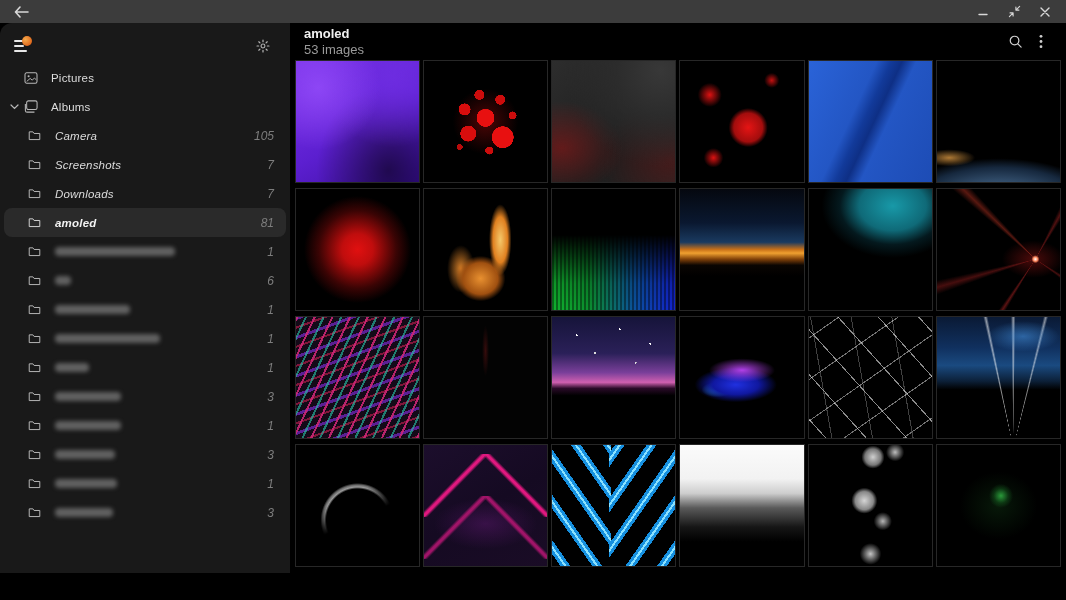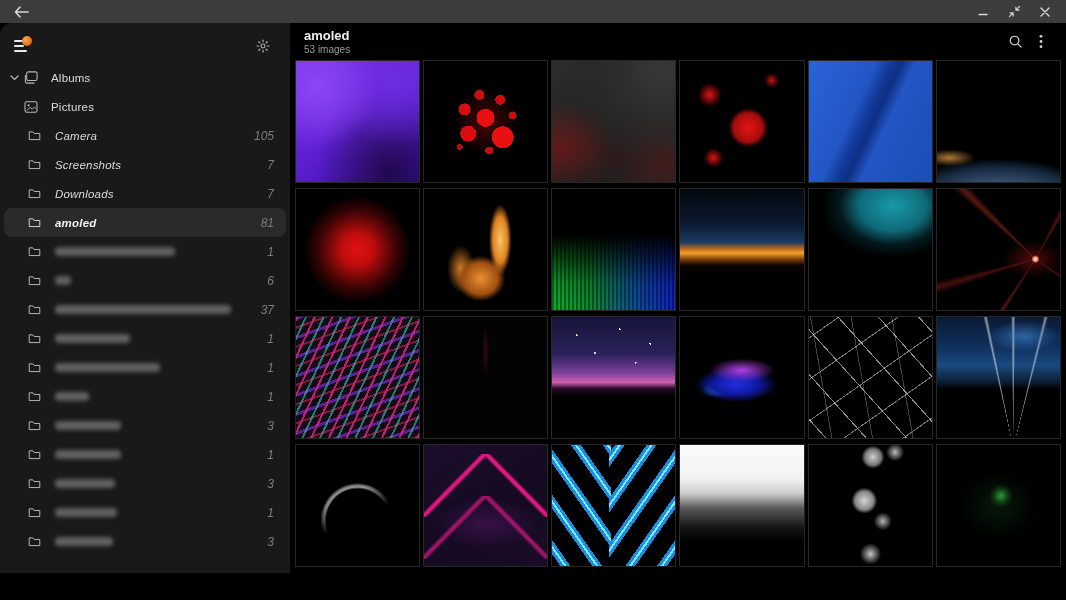--- a/index.html
+++ b/index.html
@@ -39,21 +39,21 @@
   .row .ric { width:15px; display:flex; align-items:center; margin-right:12px; flex-shrink:0; }
   .row .lbl { font-size:11.5px; color:#dcdcdc; letter-spacing:.2px; white-space:nowrap; }
   .row .cnt { margin-left:auto; font-size:12px; color:#7d7d7d; }
   .blurbar { height:9px; border-radius:4px; background:rgba(168,168,168,.5); filter:blur(2.2px); }
 
   
   .main { flex:1; display:flex; flex-direction:column; background:#000; }
   .main-header { height:37px; display:flex; align-items:center; padding:0 12px 0 14px; }
   .mh-text { display:flex; flex-direction:column; gap:1px; }
   .mh-title { font-size:13px; color:#f0f0f0; font-weight:700; line-height:14px; }
-  .mh-sub { font-size:10px; color:#9a9a9a; }
+  .mh-sub { font-size:13px; color:#9a9a9a; }
   .mh-spacer { flex:1; }
   .mh-icon { width:26px; height:26px; display:flex; align-items:center; justify-content:center; cursor:pointer; }
 
   
   .grid { display:grid; grid-template-columns:repeat(6,1fr); column-gap:3px; row-gap:5px;
           padding:0 5px 6px 5px; }
   .tile { height:123px; border:1px solid #272727; background-color:#000; cursor:pointer; }
 
   
   .t1 { background-image:
@@ -234,45 +234,45 @@
                 <path d="M4.5 11.5 L3.2 12.8"></path>
             </g>
           </svg>
         </span>
       </div>
     </div>
 
     <nav>
 
       <div class="row">
-        <span class="chev">
-          <svg width="9" height="6" viewBox="0 0 9 6">
-              <path d="M1 1 L4.5 4.5 L8 1" stroke="#b9b9b9" stroke-width="1.2" fill="none" stroke-linecap="round"></path>
-            </svg>
-        </span>
-        <span class="ric">
-          <svg width="14" height="13" viewBox="0 0 16 15">
-              <rect x="3" y="1" width="12" height="10" rx="2" fill="none" stroke="#b9b9b9" stroke-width="1.2"></rect>
-              <path d="M1.5 4.5 V12 a2 2 0 0 0 2 2 H12" fill="none" stroke="#b9b9b9" stroke-width="1.2"></path>
-            </svg>
-        </span>
-        <span class="lbl">Albums</span>
-      </div>
-
-      <div class="row">
         <span class="ric">
           <svg width="14" height="12" viewBox="0 0 16 14">
               <rect x="1" y="1" width="14" height="12" rx="2" fill="none" stroke="#b9b9b9" stroke-width="1.2"></rect>
               <circle cx="5.2" cy="5" r="1.2" fill="#b9b9b9"></circle>
               <path d="M3 11 L7 7.5 L9.5 9.5 L12 7 L14 9" fill="none" stroke="#b9b9b9" stroke-width="1.1"></path>
             </svg>
         </span>
         <span class="lbl">Pictures</span>
       </div>
 
+      <div class="row">
+        <span class="chev">
+          <svg width="9" height="6" viewBox="0 0 9 6">
+              <path d="M1 1 L4.5 4.5 L8 1" stroke="#b9b9b9" stroke-width="1.2" fill="none" stroke-linecap="round"></path>
+            </svg>
+        </span>
+        <span class="ric">
+          <svg width="14" height="13" viewBox="0 0 16 15">
+              <rect x="3" y="1" width="12" height="10" rx="2" fill="none" stroke="#b9b9b9" stroke-width="1.2"></rect>
+              <path d="M1.5 4.5 V12 a2 2 0 0 0 2 2 H12" fill="none" stroke="#b9b9b9" stroke-width="1.2"></path>
+            </svg>
+        </span>
+        <span class="lbl">Albums</span>
+      </div>
+
       <div class="row album">
         <span class="ric">
             <svg width="13" height="11" viewBox="0 0 16 13">
               <path d="M1.5 2 h4.5 l1.5 2 h7 v7.5 h-13 z" fill="none" stroke="#b9b9b9" stroke-width="1.2" stroke-linejoin="round"></path>
             </svg>
           </span>
         <span class="lbl">Camera</span>
         <span class="cnt">105</span>
       </div>
 
@@ -317,29 +317,20 @@
         <span class="cnt">1</span>
       </div>
       <div class="row album">
         <span class="ric">
             <svg width="13" height="11" viewBox="0 0 16 13">
               <path d="M1.5 2 h4.5 l1.5 2 h7 v7.5 h-13 z" fill="none" stroke="#b9b9b9" stroke-width="1.2" stroke-linejoin="round"></path>
             </svg>
           </span>
         <span class="blurbar" style="width:16px"></span>
         <span class="cnt">6</span>
-      </div>
-      <div class="row album">
-        <span class="ric">
-            <svg width="13" height="11" viewBox="0 0 16 13">
-              <path d="M1.5 2 h4.5 l1.5 2 h7 v7.5 h-13 z" fill="none" stroke="#b9b9b9" stroke-width="1.2" stroke-linejoin="round"></path>
-            </svg>
-          </span>
-        <span class="blurbar" style="width:176px"></span>
-        <span class="cnt">37</span>
       </div>
       <div class="row album">
         <span class="ric">
             <svg width="13" height="11" viewBox="0 0 16 13">
               <path d="M1.5 2 h4.5 l1.5 2 h7 v7.5 h-13 z" fill="none" stroke="#b9b9b9" stroke-width="1.2" stroke-linejoin="round"></path>
             </svg>
           </span>
         <span class="blurbar" style="width:75px"></span>
         <span class="cnt">1</span>
       </div>

